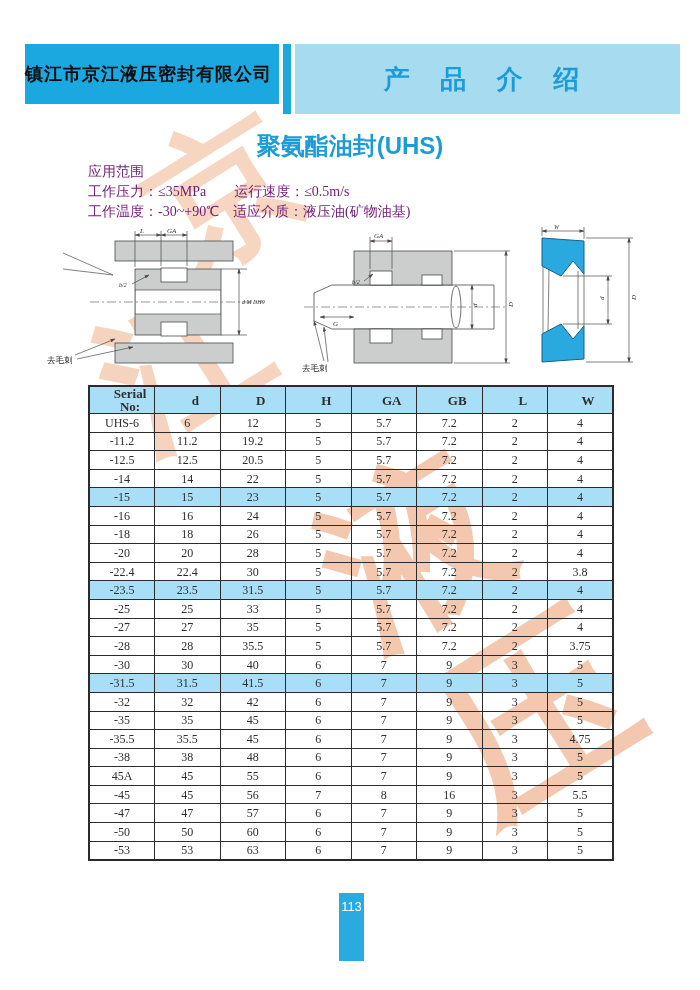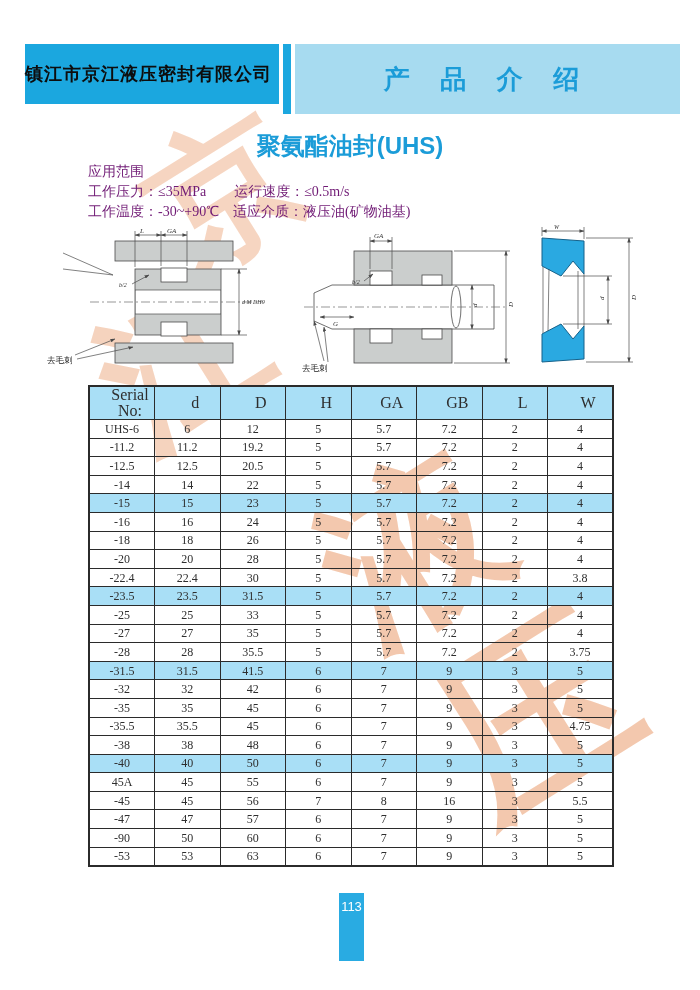--- a/index.html
+++ b/index.html
@@ -72,21 +72,21 @@
   .spec-table{
     position:absolute;left:88px;top:385px;width:526px;z-index:2;
     border-collapse:collapse;table-layout:fixed;
     font-family:"Liberation Serif",serif;font-size:12px;color:#2e2e2e;
   }
   .spec-table th,.spec-table td{
     border:1px solid var(--ink);text-align:center;padding:0;height:17.6px;line-height:1;
   }
   .spec-table{border:2px solid var(--ink);}
   .spec-table th{
-    background:var(--table-header-bg);font-weight:normal;font-size:16px;height:24px;padding-left:16px;
+    background:var(--table-header-bg);font-weight:bold;font-size:13px;height:24px;padding-left:16px;
   }
   .spec-table tr.hl td{background:var(--row-highlight);}
   
   .page-box{
     position:absolute;left:339px;top:893px;width:25px;height:68px;background:var(--page-box);
     z-index:2;text-align:center;
   }
   .page-box span{
     display:inline-block;margin-top:6px;color:#fff;font-family:"Liberation Sans",sans-serif;font-size:13px;
   }
@@ -351,20 +351,30 @@
       <tr>
         <td>-28</td>
         <td>28</td>
         <td>35.5</td>
         <td>5</td>
         <td>5.7</td>
         <td>7.2</td>
         <td>2</td>
         <td>3.75</td>
       </tr>
+      <tr>
+        <td>-30</td>
+        <td>30</td>
+        <td>40</td>
+        <td>6</td>
+        <td>7</td>
+        <td>9</td>
+        <td>3</td>
+        <td>5</td>
+      </tr>
       <tr class="hl">
         <td>-31.5</td>
         <td>31.5</td>
         <td>41.5</td>
         <td>6</td>
         <td>7</td>
         <td>9</td>
         <td>3</td>
         <td>5</td>
       </tr>
@@ -401,30 +411,20 @@
       <tr>
         <td>-38</td>
         <td>38</td>
         <td>48</td>
         <td>6</td>
         <td>7</td>
         <td>9</td>
         <td>3</td>
         <td>5</td>
       </tr>
-      <tr class="hl">
-        <td>-40</td>
-        <td>40</td>
-        <td>50</td>
-        <td>6</td>
-        <td>7</td>
-        <td>9</td>
-        <td>3</td>
-        <td>5</td>
-      </tr>
       <tr>
         <td>45A</td>
         <td>45</td>
         <td>55</td>
         <td>6</td>
         <td>7</td>
         <td>9</td>
         <td>3</td>
         <td>5</td>
       </tr>
@@ -442,21 +442,21 @@
         <td>-47</td>
         <td>47</td>
         <td>57</td>
         <td>6</td>
         <td>7</td>
         <td>9</td>
         <td>3</td>
         <td>5</td>
       </tr>
       <tr>
-        <td>-90</td>
+        <td>-50</td>
         <td>50</td>
         <td>60</td>
         <td>6</td>
         <td>7</td>
         <td>9</td>
         <td>3</td>
         <td>5</td>
       </tr>
       <tr>
         <td>-53</td>

